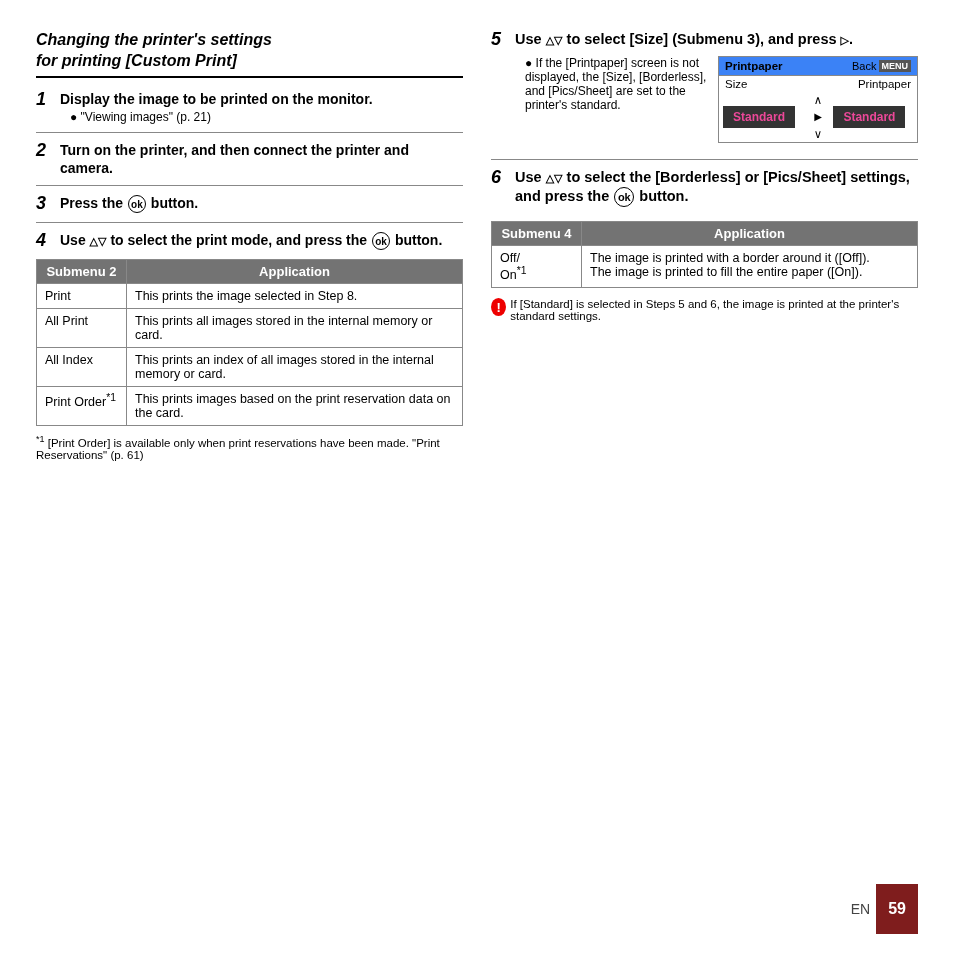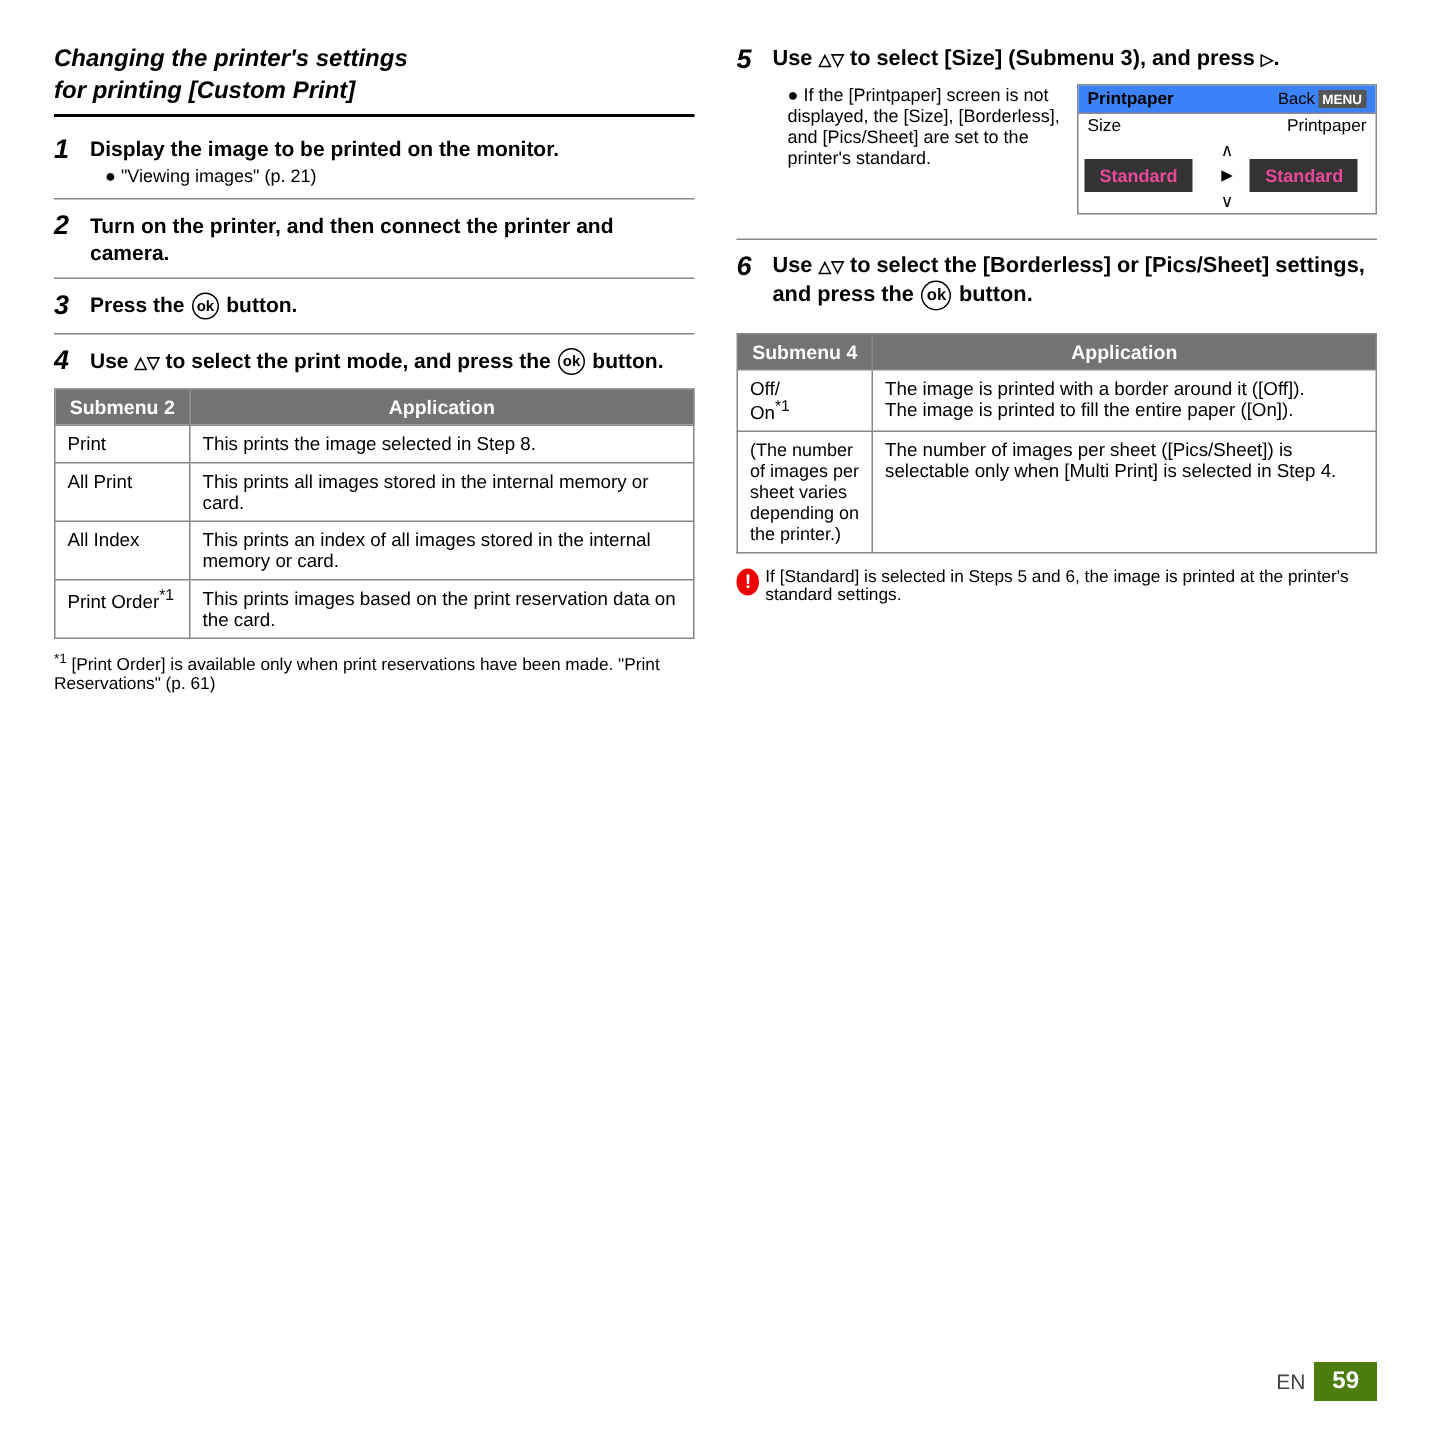--- a/index.html
+++ b/index.html
@@ -241,25 +241,25 @@
       align-items: center;
       margin-top: 12px;
       gap: 0;
     }
     .footer-en {
       font-size: 14px;
       margin-right: 6px;
       color: #444;
     }
     .footer-num {
-      background: #4d7c0f;
+      background: #7f1d1d;
       color: #fff;
       font-weight: bold;
       font-size: 16px;
-      padding: 4px 12px;
+      padding: 16px 12px;
     }
 
     .clearfix::after { content: ""; display: table; clear: both; }
   </style>
 </head>
 <body>
 
 <div class="page">
   <div class="two-col">
 
@@ -387,24 +387,20 @@
           <tr>
             <th>Submenu 4</th>
             <th>Application</th>
           </tr>
         </thead>
         <tbody>
           <tr>
             <td>Off/<br>On<sup>*1</sup></td>
             <td>The image is printed with a border around it ([Off]).<br>The image is printed to fill the entire paper ([On]).</td>
           </tr>
-          <tr>
-            <td style="font-size:12px;">(The number of images per sheet varies depending on the printer.)</td>
-            <td>The number of images per sheet ([Pics/Sheet]) is selectable only when [Multi Print] is selected in Step 4.</td>
-          </tr>
         </tbody>
       </table>
 
       <div class="footnote" style="margin-top:10px; display:flex; align-items:flex-start;">
         <span class="info-icon">!</span>
         <span>If [Standard] is selected in Steps 5 and 6, the image is printed at the printer's standard settings.</span>
       </div>
     </div>
   </div>
 

